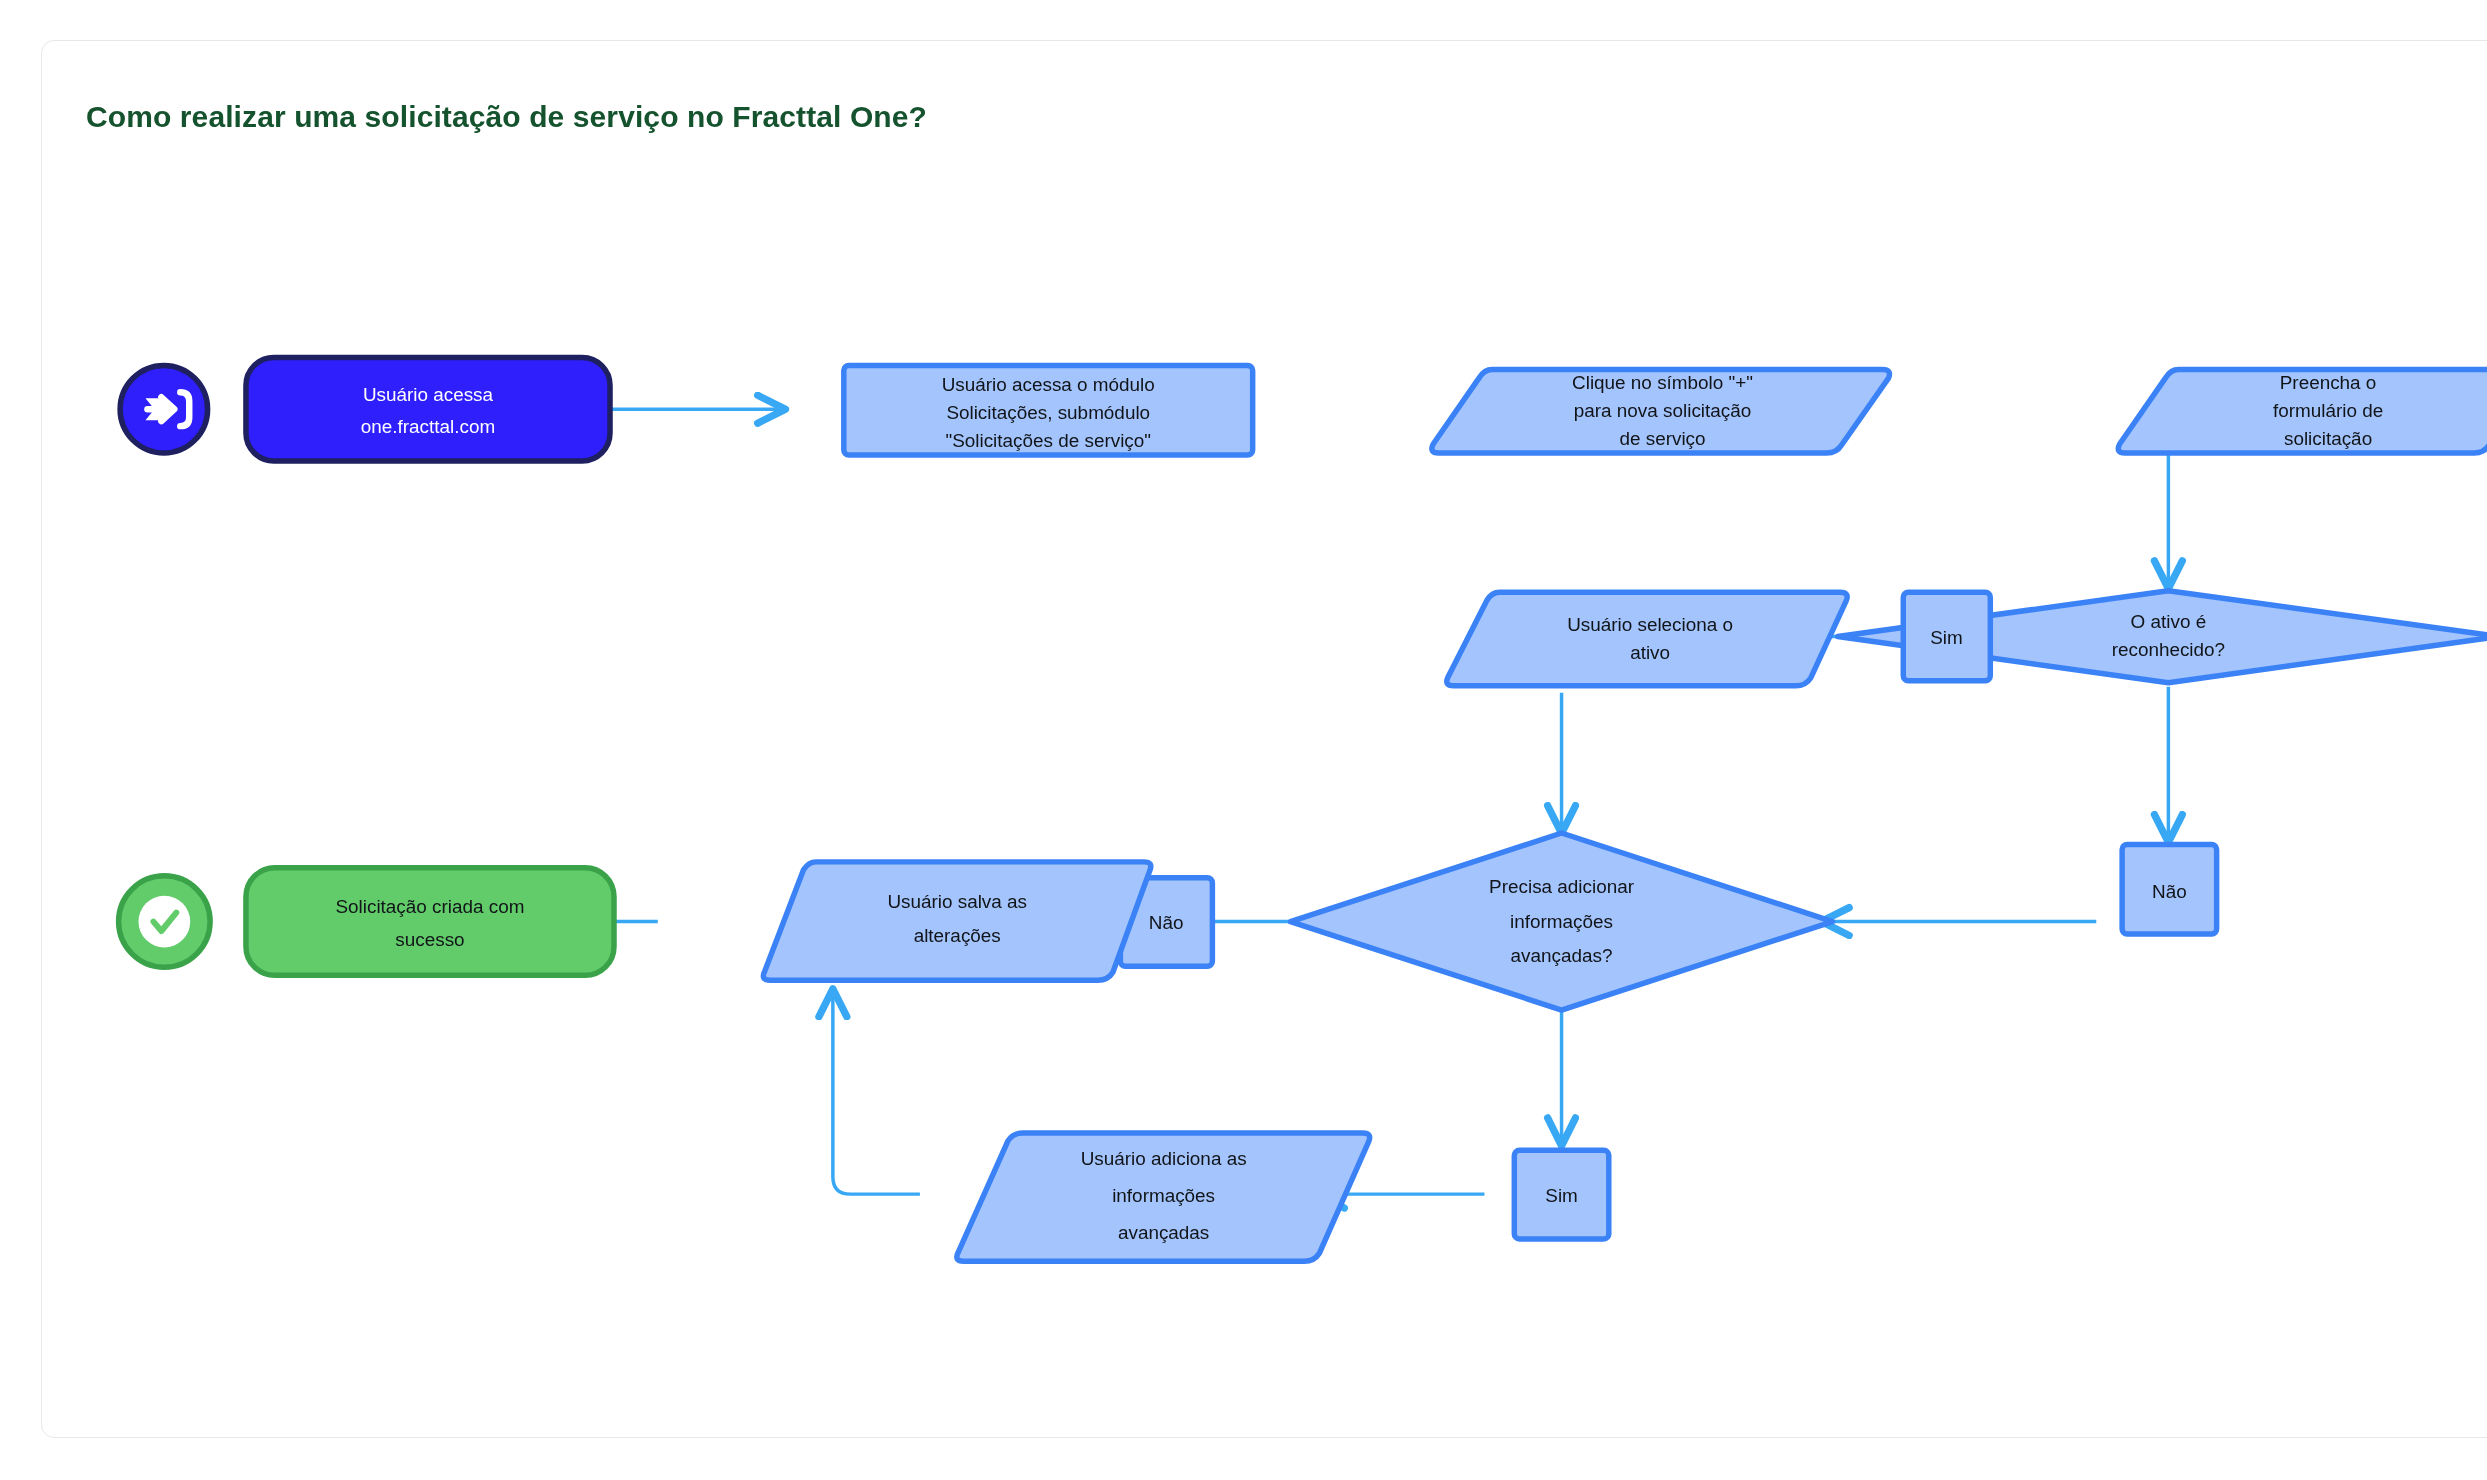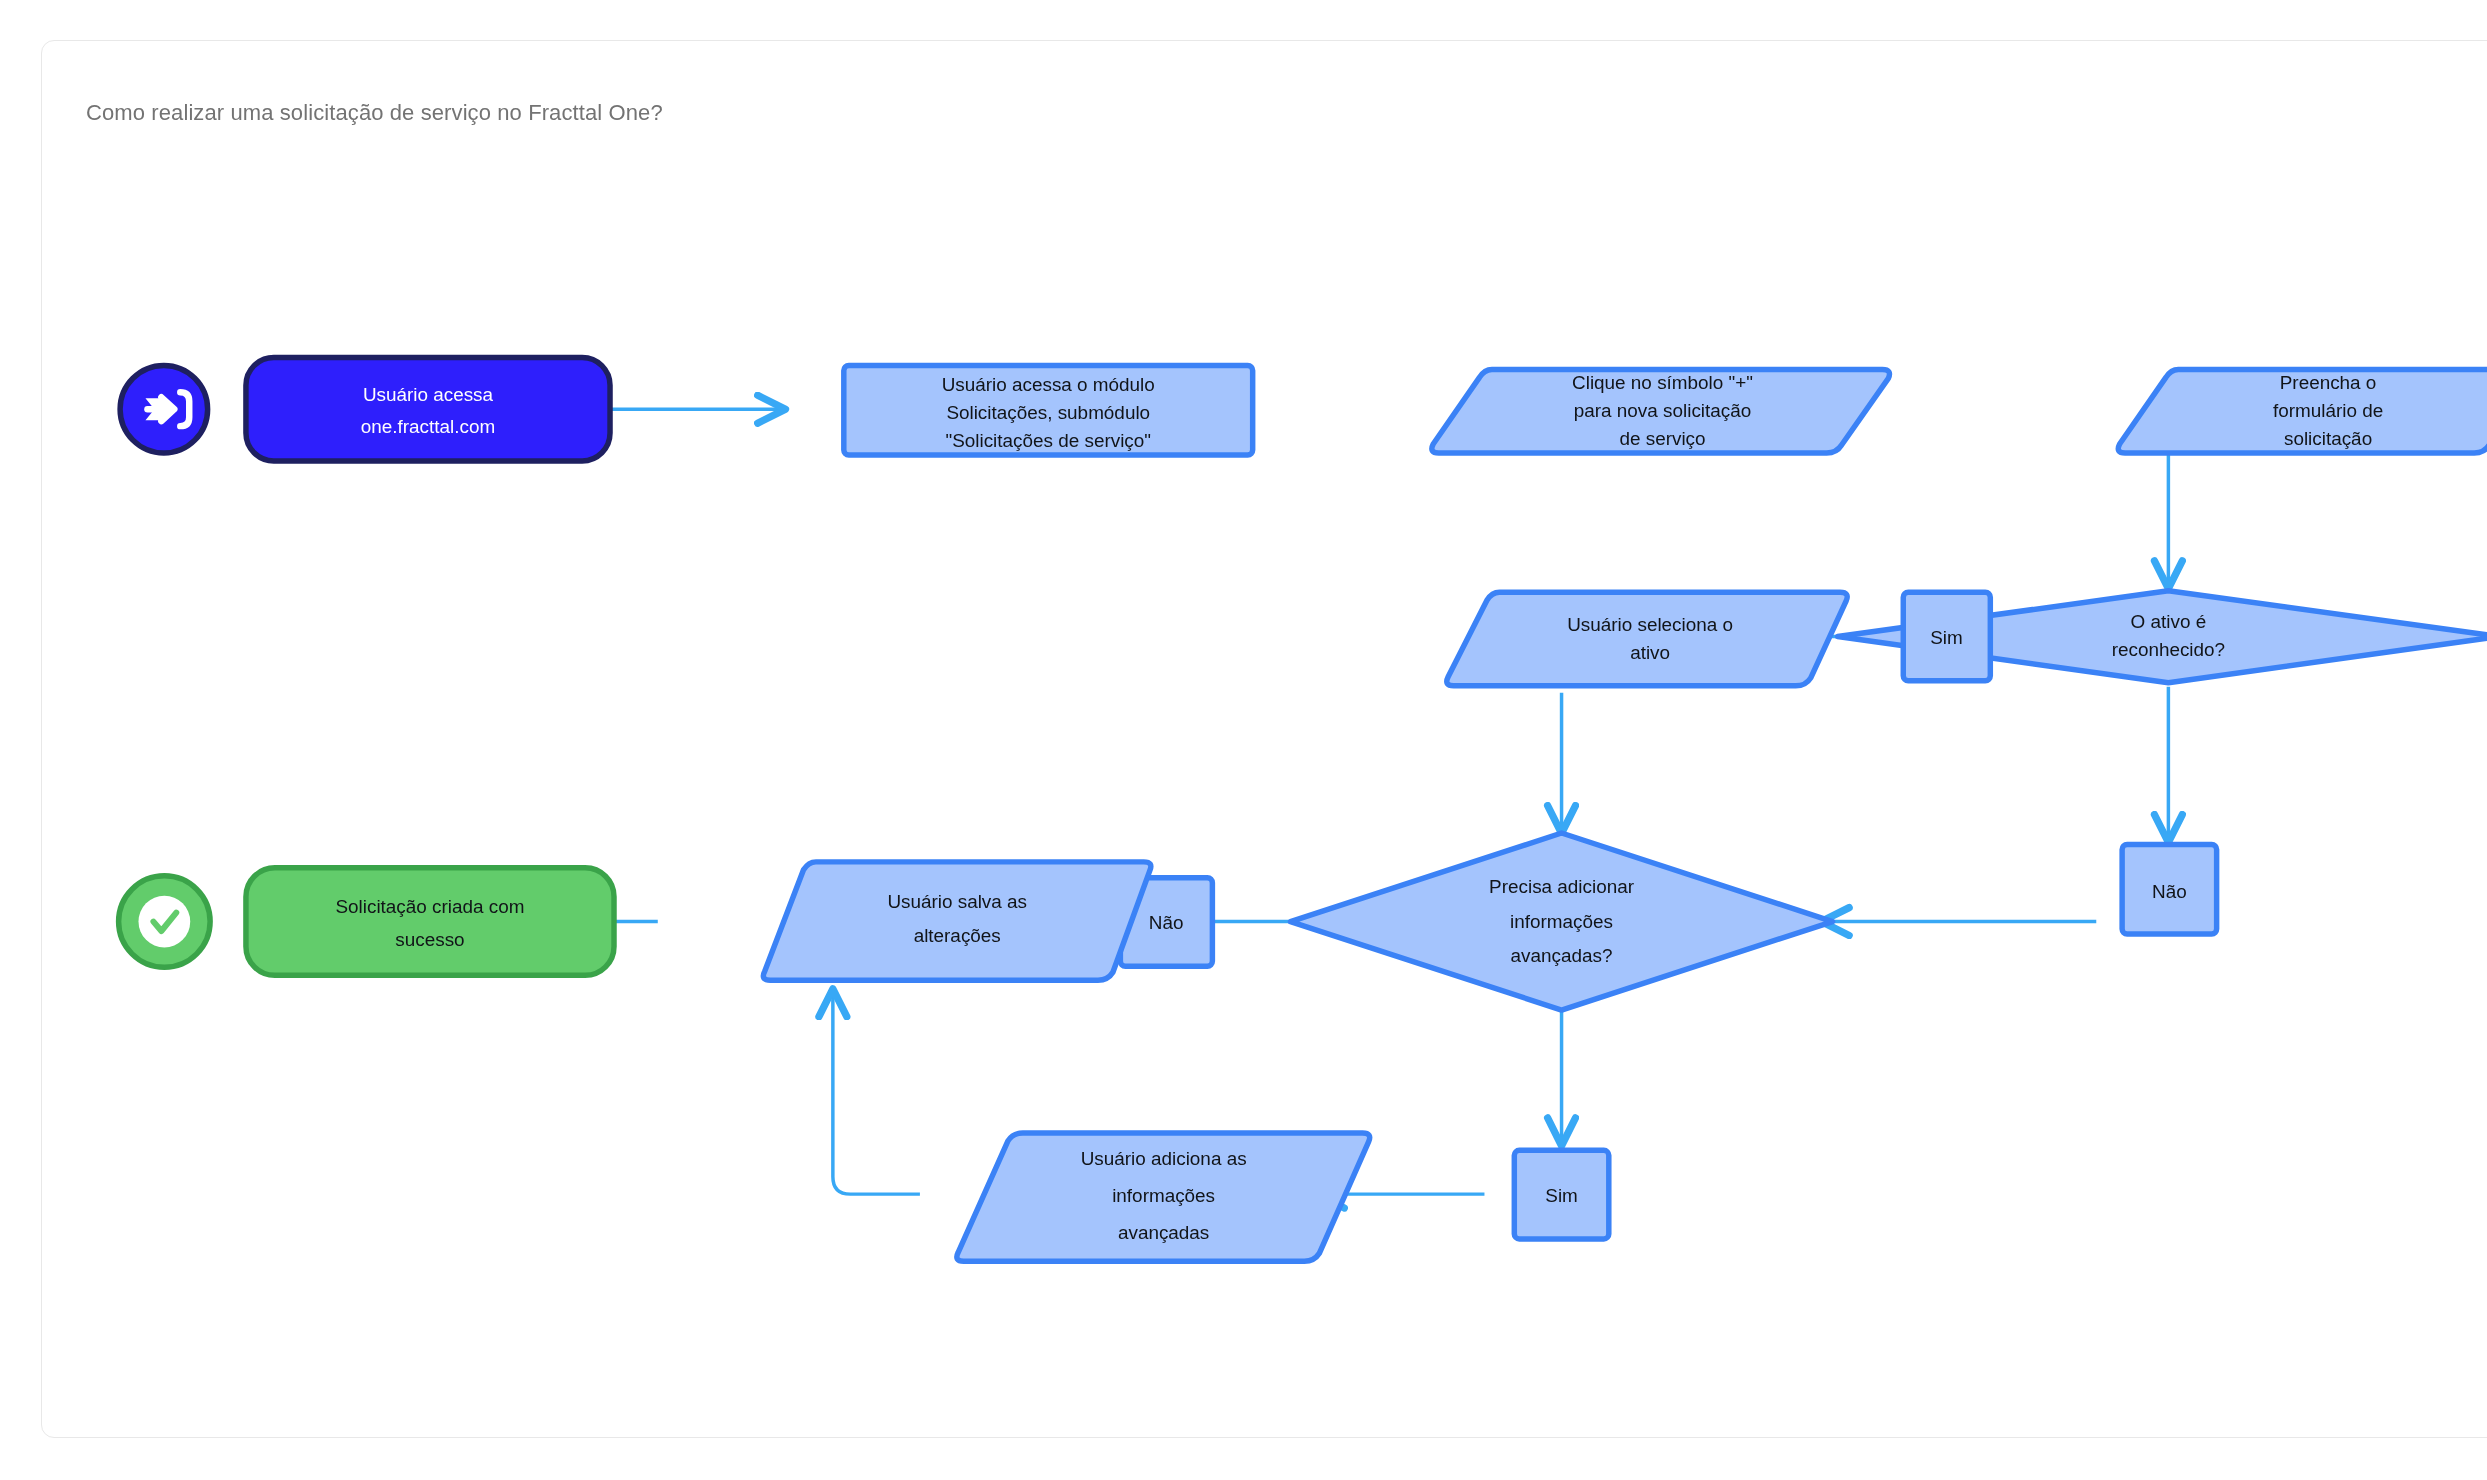--- a/index.html
+++ b/index.html
@@ -3,21 +3,21 @@
 <meta charset="utf-8">
 <style>
   html,body{margin:0;padding:0;background:#ffffff;}
   body{width:2555px;height:1480px;font-family:"Liberation Sans","DejaVu Sans",sans-serif;}
   .card{
     position:absolute;left:41px;top:40px;width:2487px;height:1398px;
     background:#ffffff;border:1.5px solid #e8e8e8;border-radius:13px;box-sizing:border-box;
   }
   .page-title{
     position:absolute;left:44px;top:59px;
-    font-size:22px;color:#737373;font-weight:400;letter-spacing:0.1px;white-space:nowrap;
+    font-size:30px;color:#14532d;font-weight:700;letter-spacing:0.1px;white-space:nowrap;
   }
   .flow-wrap{position:absolute;left:0;top:0;width:2487px;height:1398px;}
   svg{display:block;}
   text{font-family:"Liberation Sans","DejaVu Sans",sans-serif;}
   .nodetext{font-size:38px;fill:#111418;}
   .nodetext-white{font-size:38px;fill:#ffffff;}
 </style>
 </head>
 <body>
 

